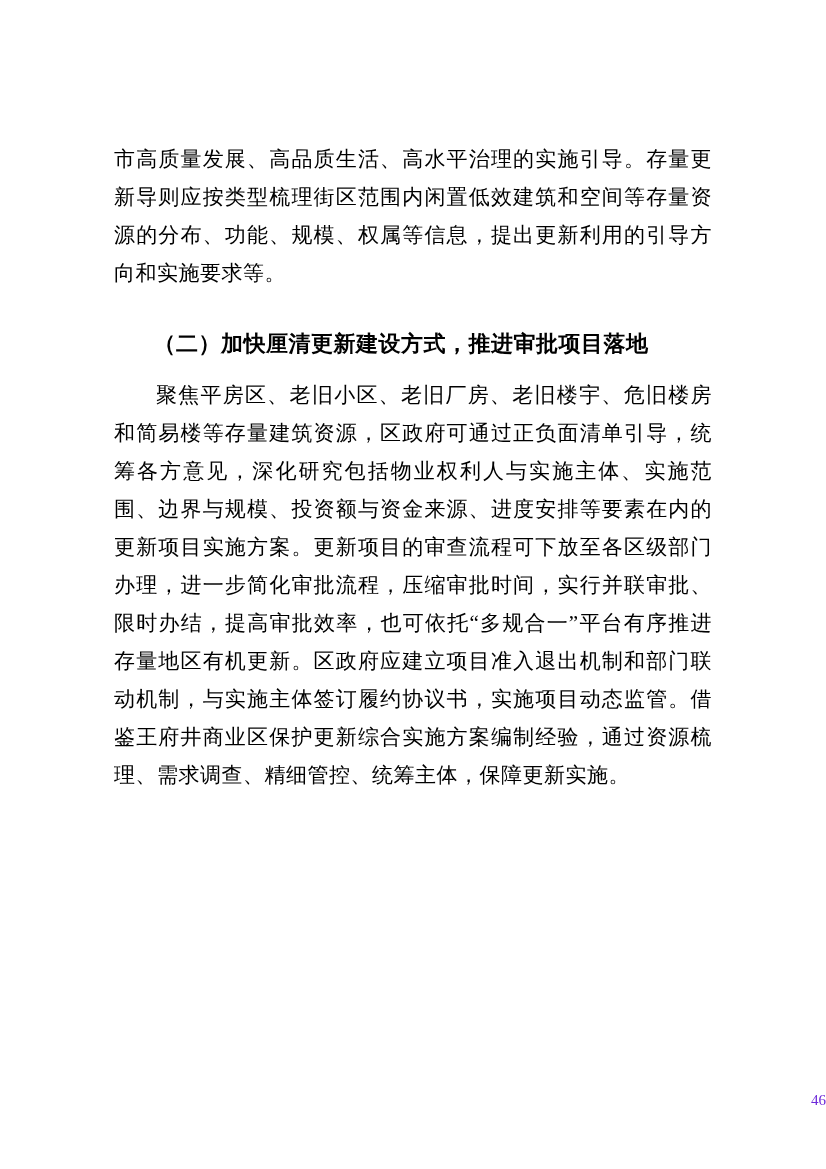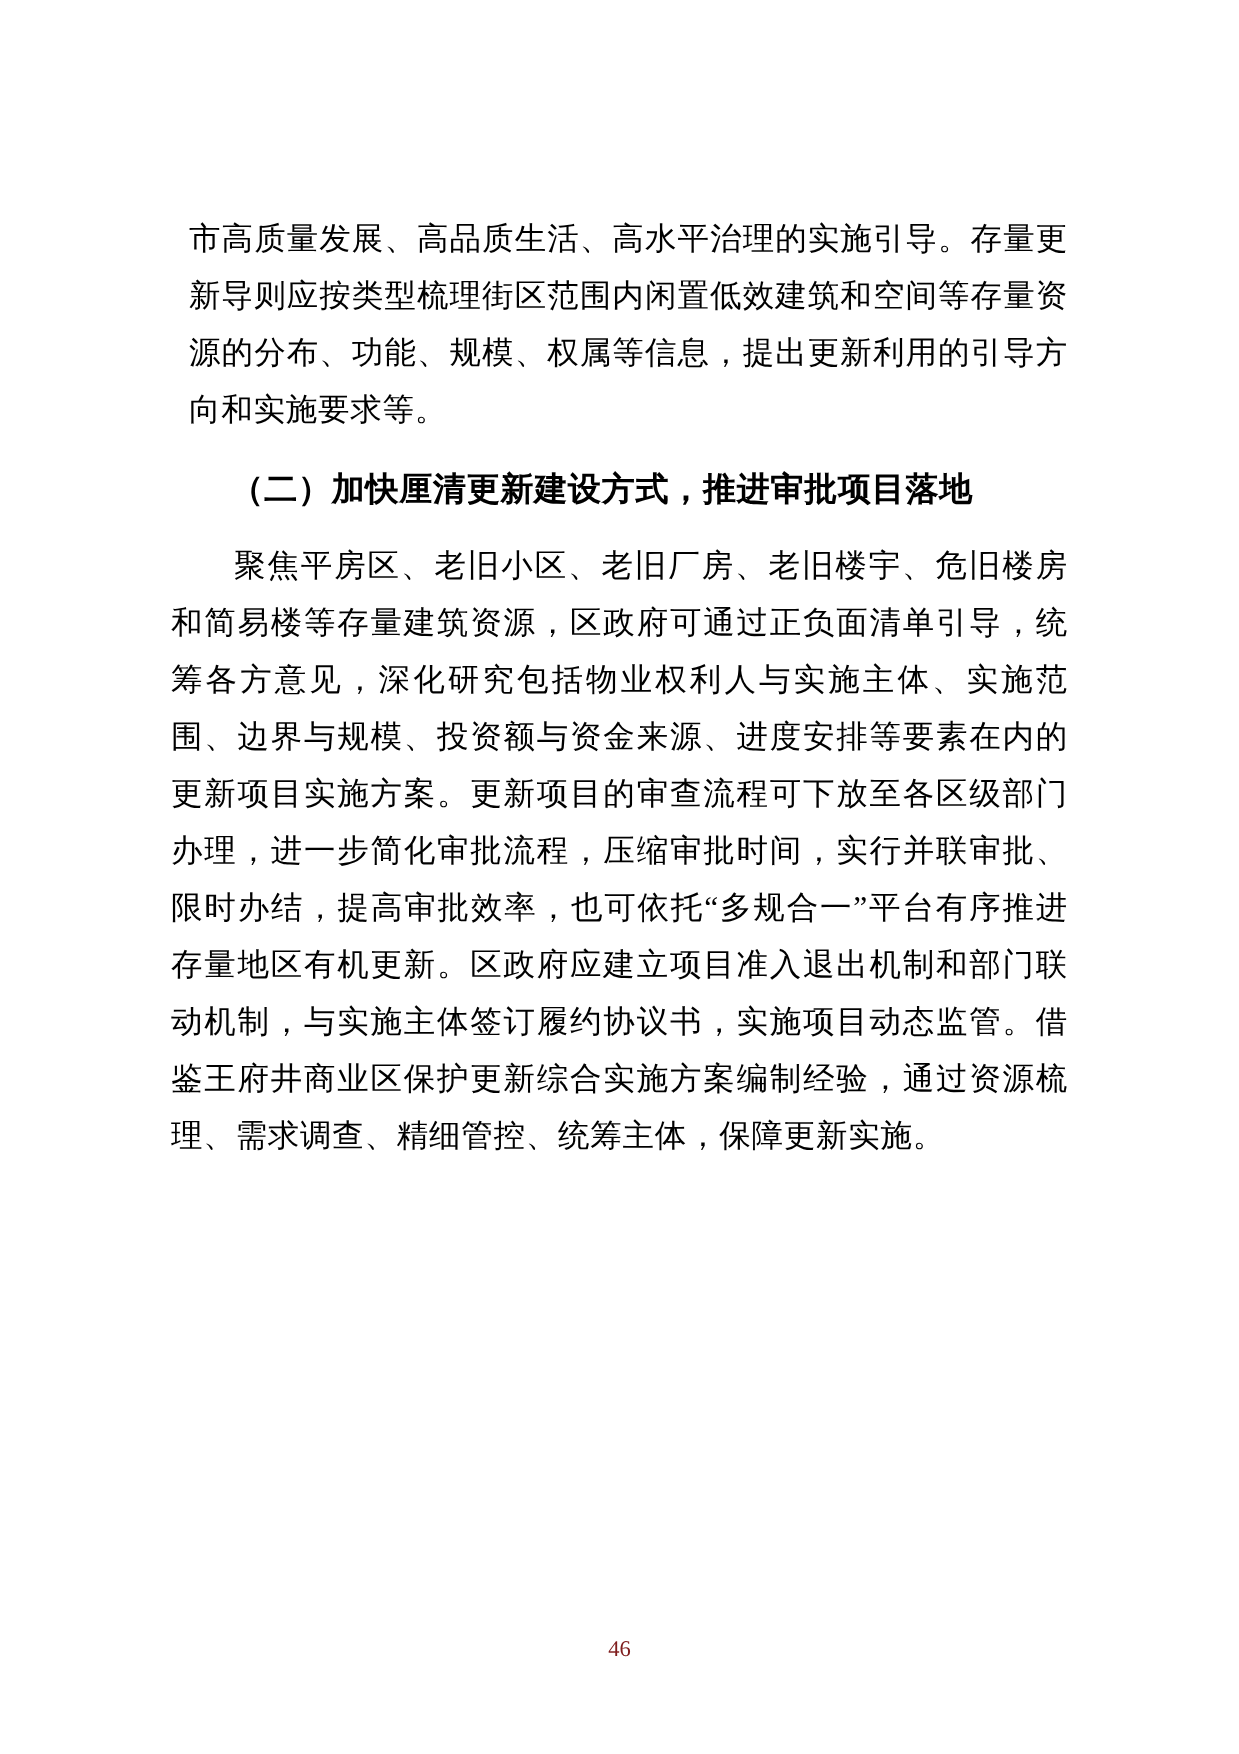--- a/index.html
+++ b/index.html
@@ -26,40 +26,39 @@
     line-height: 38px;
     text-align: justify;
   }
   .para {
     margin: 0;
     text-indent: 2em;
     letter-spacing: 0.5px;
   }
   .para.no-indent {
     text-indent: 0;
-    margin-left: 12px;
   }
   .heading {
-    margin: 14px 0 12px 0;
+    margin: 32px 0 12px 0;
     font-weight: bold;
     font-size: 22px;
     line-height: 40px;
     text-indent: 1.8em;
     text-align: left;
     letter-spacing: 0.5px;
   }
   .page-number {
     position: absolute;
     bottom: 60px;
     left: 0;
     width: 100%;
-    text-align: center;
+    text-align: right;
     font-size: 15px;
     font-family: "Liberation Serif", "DejaVu Serif", serif;
-    color: #7f1d1d;
+    color: #6d28d9;
   }
 </style>
 </head>
 <body>
 
 <div class="page">
   <div class="content">
     <p class="para no-indent">市高质量发展、高品质生活、高水平治理的实施引导。存量更新导则应按类型梳理街区范围内闲置低效建筑和空间等存量资源的分布、功能、规模、权属等信息，提出更新利用的引导方向和实施要求等。</p>
     <h2 class="heading">（二）加快厘清更新建设方式，推进审批项目落地</h2>
     <p class="para">聚焦平房区、老旧小区、老旧厂房、老旧楼宇、危旧楼房和简易楼等存量建筑资源，区政府可通过正负面清单引导，统筹各方意见，深化研究包括物业权利人与实施主体、实施范围、边界与规模、投资额与资金来源、进度安排等要素在内的更新项目实施方案。更新项目的审查流程可下放至各区级部门办理，进一步简化审批流程，压缩审批时间，实行并联审批、限时办结，提高审批效率，也可依托“多规合一”平台有序推进存量地区有机更新。区政府应建立项目准入退出机制和部门联动机制，与实施主体签订履约协议书，实施项目动态监管。借鉴王府井商业区保护更新综合实施方案编制经验，通过资源梳理、需求调查、精细管控、统筹主体，保障更新实施。</p>

